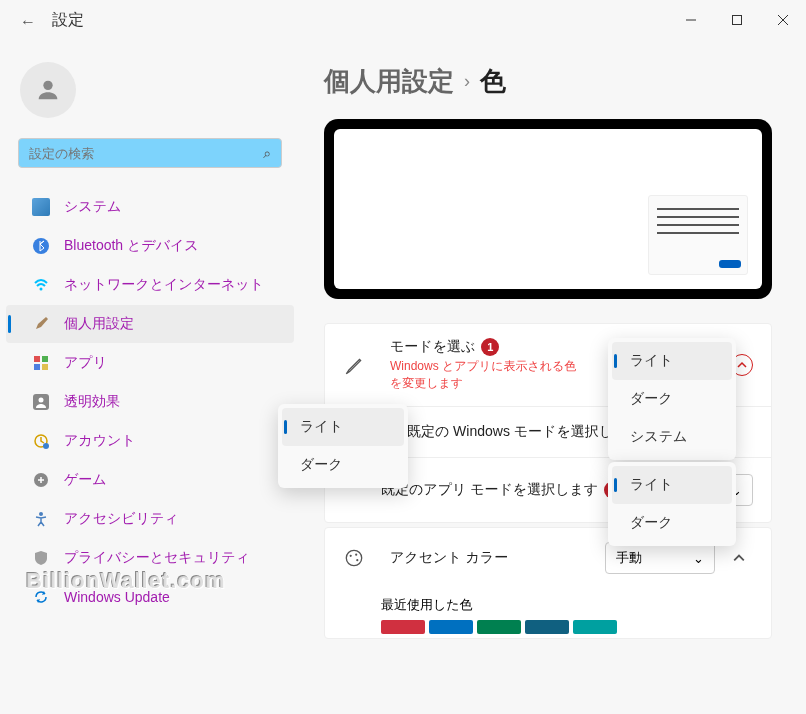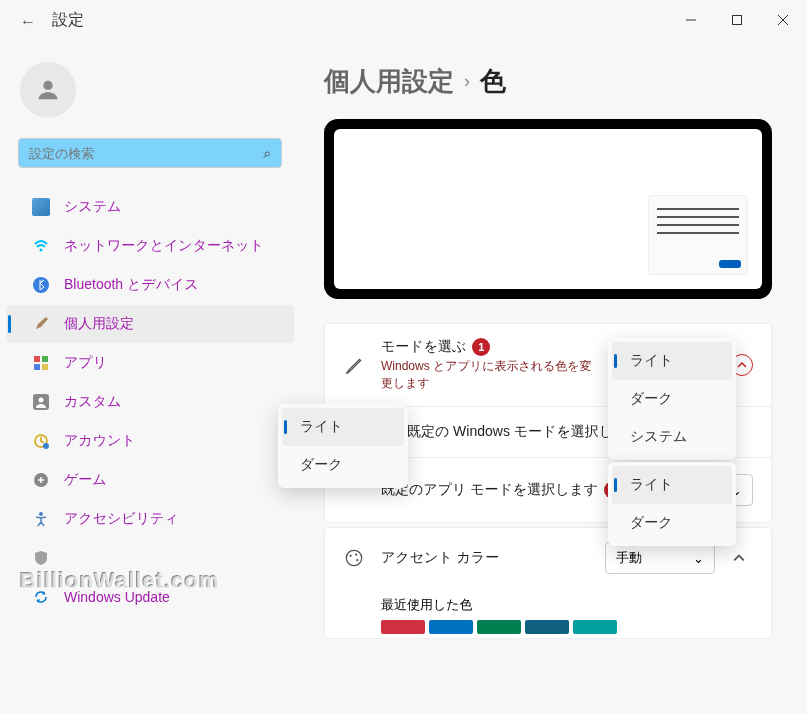--- a/index.html
+++ b/index.html
@@ -50,40 +50,40 @@
 .breadcrumb-sep { font-size: 18px; color: #888; }
 .breadcrumb-current { font-size: 26px; font-weight: 600; color: #222; }
 
 .preview-box { background: #000; border-radius: 14px; padding: 10px; margin-bottom: 24px; }
 .preview-screen { background: #fff; height: 160px; border-radius: 6px; position: relative; }
 .preview-window { position: absolute; bottom: 14px; right: 14px; width: 100px; height: 80px; background: #fafafa; border: 1px solid #eee; border-radius: 3px; padding: 12px 8px; }
 .preview-line { height: 2px; background: #555; margin-bottom: 6px; }
 .preview-btn { position: absolute; bottom: 6px; right: 6px; width: 22px; height: 8px; background: #0060c0; border-radius: 3px; }
 
 .setting-card { background: #fff; border: 1px solid #eee; border-radius: 4px; margin-bottom: 4px; position: relative; }
-.setting-row { display: flex; align-items: center; padding: 14px 18px; gap: 16px; }
+.setting-row { display: flex; align-items: center; padding: 14px 18px; gap: 25px; }
 .setting-icon { width: 22px; display: flex; align-items: center; justify-content: center; flex-shrink: 0; }
 .setting-text { flex: 1; min-width: 0; }
 .setting-title { font-size: 14px; color: #222; }
-.setting-desc { font-size: 12px; color: #7f1d1d; margin-top: 2px; line-height: 1.4; }
+.setting-desc { font-size: 12px; color: #ef4444; margin-top: 2px; line-height: 1.4; }
 .setting-control { display: flex; align-items: center; gap: 10px; }
 .dropdown { border: 1px solid #ccc; border-radius: 4px; padding: 6px 10px; font-size: 13px; background: #fff; display: flex; align-items: center; gap: 14px; cursor: pointer; min-width: 110px; justify-content: space-between; }
 .expander { display: flex; align-items: center; justify-content: center; width: 28px; height: 28px; cursor: pointer; }
 .expander-red { border: 1.5px solid #d42020; border-radius: 50%; width: 22px; height: 22px; color: #d42020; }
 
 .sub-row { display: flex; padding: 16px 18px 16px 56px; border-top: 1px solid #eee; align-items: center; gap: 16px; }
 .sub-row .setting-text { flex: 1; }
 
 .badge { display: inline-flex; width: 18px; height: 18px; background: #c0202a; color: #fff; border-radius: 50%; align-items: center; justify-content: center; font-size: 11px; font-weight: bold; vertical-align: middle; margin: 0 2px; }
 
 .toggle { width: 38px; height: 18px; background: #a0a0a0; border-radius: 10px; position: relative; cursor: pointer; }
 .toggle::after { content: ''; position: absolute; left: 3px; top: 3px; width: 12px; height: 12px; background: #fff; border-radius: 50%; }
 .toggle-label { font-size: 13px; }
 
-.watermark { position: absolute; left: 20px; bottom: 120px; font-size: 22px; font-weight: 800; color: rgba(220,220,220,0.9); text-shadow: 1px 1px 0 #fff, -1px -1px 0 #888; letter-spacing: 1px; pointer-events: none; font-family: Arial, sans-serif; }
+.watermark { position: absolute; left: 26px; bottom: 120px; font-size: 22px; font-weight: 800; color: rgba(220,220,220,0.9); text-shadow: 1px 1px 0 #fff, -1px -1px 0 #888; letter-spacing: 1px; pointer-events: none; font-family: Arial, sans-serif; }
 
 .color-swatches { display: flex; gap: 4px; padding: 0 18px 4px 56px; }
 .swatch { width: 44px; height: 14px; border-radius: 2px; }
 .recently-used-label { padding: 8px 18px 6px 56px; font-size: 13px; }
 </style>
 </head>
 <body>
 
 <div class="titlebar">
   <div class="titlebar-left">
@@ -127,35 +127,35 @@
     </div>
 
     <div class="nav-list">
       <div class="nav-item">
           <div class="nav-icon icon-system"></div>
           <span>システム</span>
         </div>
       <div class="nav-item">
           <div class="nav-icon">
             <svg viewBox="0 0 16 16">
+              <circle cx="8" cy="8" r="8" fill="#3880e0"></circle>
+              <path d="M7 3v10l4-3-4-4 4-3-4 3" fill="none" stroke="#fff" stroke-width="1"></path>
+            </svg>
+          </div>
+          <span>Bluetooth とデバイス</span>
+        </div>
+      <div class="nav-item">
+          <div class="nav-icon">
+            <svg viewBox="0 0 16 16">
               <path d="M2 6 Q8 0 14 6" fill="none" stroke="#00c0ff" stroke-width="2"></path>
               <path d="M4 9 Q8 5 12 9" fill="none" stroke="#00c0ff" stroke-width="2"></path>
               <circle cx="8" cy="12" r="1.5" fill="#00c0ff"></circle>
             </svg>
           </div>
           <span>ネットワークとインターネット</span>
-        </div>
-      <div class="nav-item">
-          <div class="nav-icon">
-            <svg viewBox="0 0 16 16">
-              <circle cx="8" cy="8" r="8" fill="#3880e0"></circle>
-              <path d="M7 3v10l4-3-4-4 4-3-4 3" fill="none" stroke="#fff" stroke-width="1"></path>
-            </svg>
-          </div>
-          <span>Bluetooth とデバイス</span>
         </div>
       <div class="nav-item active">
           <div class="nav-icon">
             <svg viewBox="0 0 16 16">
               <path d="M3 13l2-5 8-7 2 2-7 8-5 2z" fill="#a8865e"></path>
             </svg>
           </div>
           <span>個人用設定</span>
         </div>
       <div class="nav-item">
@@ -170,21 +170,21 @@
           <span>アプリ</span>
         </div>
       <div class="nav-item">
           <div class="nav-icon">
             <svg viewBox="0 0 16 16">
               <rect width="16" height="16" rx="3" fill="#888"></rect>
               <circle cx="8" cy="6" r="2.5" fill="#fff"></circle>
               <path d="M3 14c0-3 3-4 5-4s5 1 5 4" fill="#fff"></path>
             </svg>
           </div>
-          <span>カスタム</span>
+          <span>透明効果</span>
         </div>
       <div class="nav-item">
           <div class="nav-icon">
             <svg viewBox="0 0 16 16">
               <circle cx="8" cy="8" r="6" fill="none" stroke="#d4a000" stroke-width="1.5"></circle>
               <path d="M8 4v4l3 2" fill="none" stroke="#d4a000" stroke-width="1.5"></path>
               <circle cx="13" cy="13" r="3" fill="#3a80d0"></circle>
             </svg>
           </div>
           <span>アカウント</span>
@@ -206,20 +206,21 @@
             </svg>
           </div>
           <span>アクセシビリティ</span>
         </div>
       <div class="nav-item">
           <div class="nav-icon">
             <svg viewBox="0 0 16 16">
               <path d="M8 1l6 2v5c0 4-3 6-6 7-3-1-6-3-6-7V3z" fill="#a0a0a0"></path>
             </svg>
           </div>
+          <span>プライバシーとセキュリティ</span>
         </div>
       <div class="nav-item">
           <div class="nav-icon">
             <svg viewBox="0 0 16 16">
               <path d="M3 8a5 5 0 0 1 9-3M13 8a5 5 0 0 1-9 3" fill="none" stroke="#0078d4" stroke-width="1.5"></path>
               <path d="M11 2l1 3-3 1M5 14l-1-3 3-1" fill="#0078d4"></path>
             </svg>
           </div>
           <span>Windows Update</span>
         </div>

